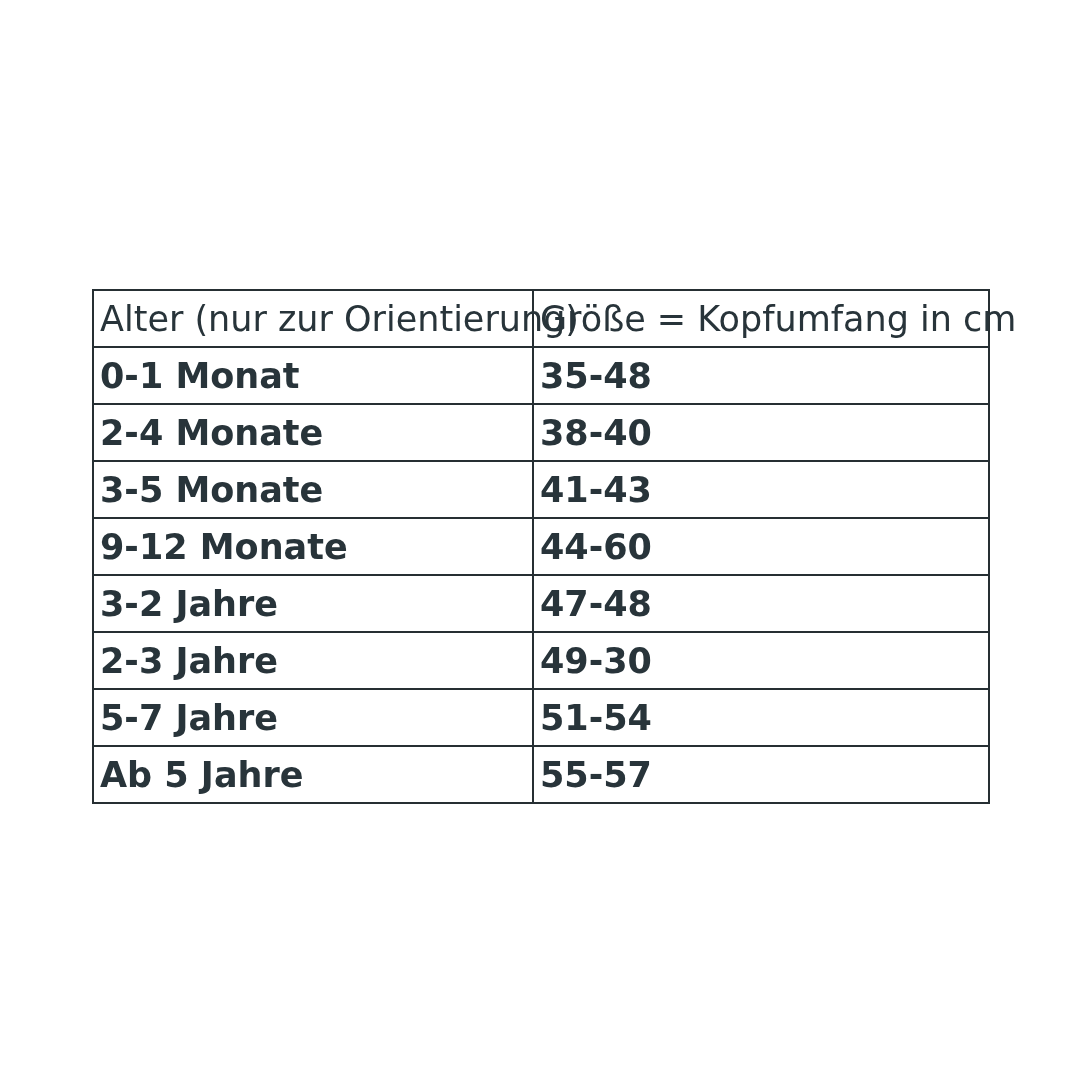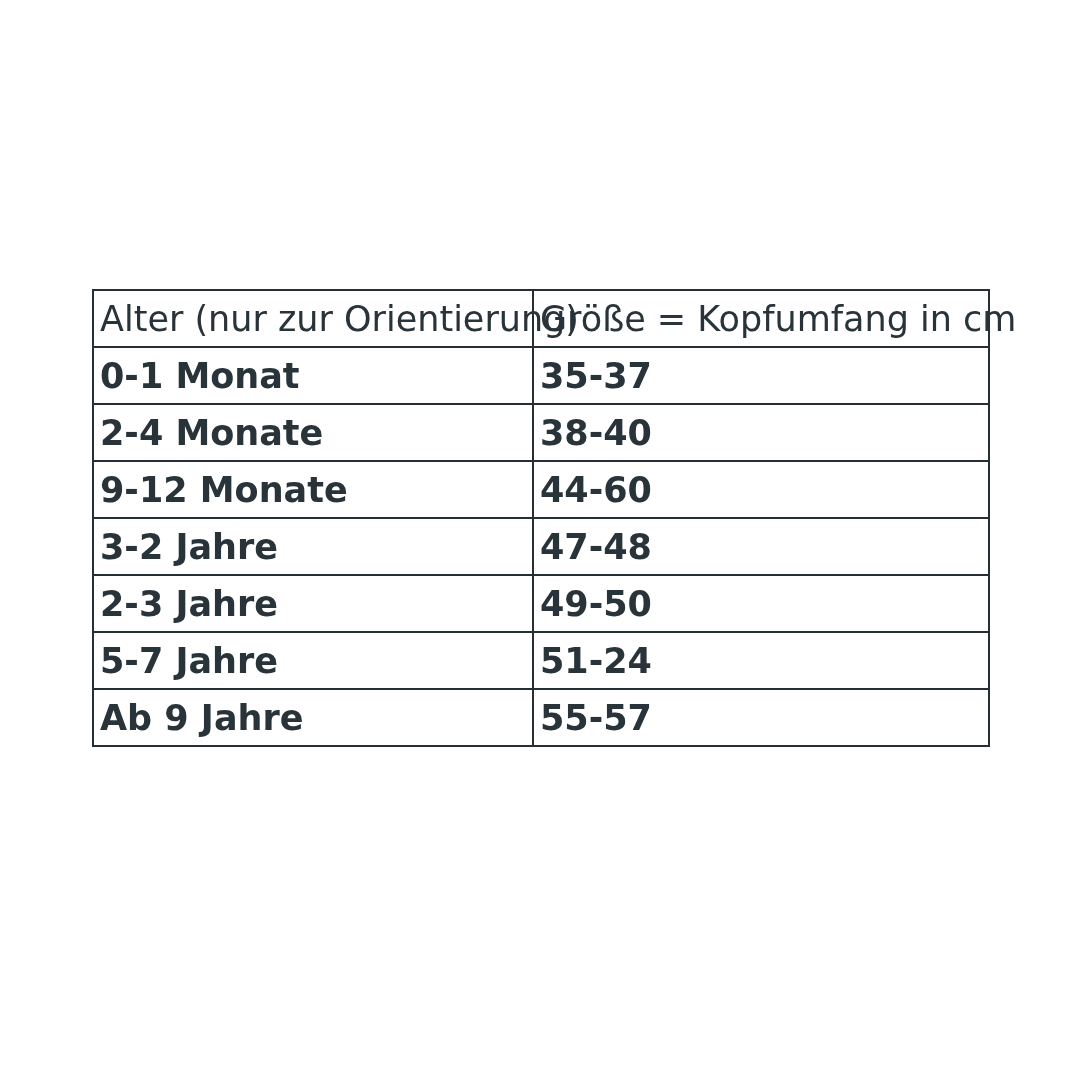--- a/index.html
+++ b/index.html
@@ -60,42 +60,46 @@
         <col class="col-age">
         <col class="col-size">
       </colgroup>
       <tbody>
         <tr class="header-row">
           <td>Alter (nur zur Orientierung)</td>
           <td>Größe = Kopfumfang in cm</td>
         </tr>
         <tr>
           <td>0-1 Monat</td>
-          <td>35-37</td>
+          <td>35-48</td>
         </tr>
         <tr>
           <td>2-4 Monate</td>
           <td>38-40</td>
+        </tr>
+        <tr>
+          <td>3-5 Monate</td>
+          <td>41-43</td>
         </tr>
         <tr>
           <td>9-12 Monate</td>
           <td>44-60</td>
         </tr>
         <tr>
           <td>3-2 Jahre</td>
           <td>47-48</td>
         </tr>
         <tr>
           <td>2-3 Jahre</td>
-          <td>49-50</td>
+          <td>49-30</td>
         </tr>
         <tr>
           <td>5-7 Jahre</td>
-          <td>51-24</td>
+          <td>51-54</td>
         </tr>
         <tr>
-          <td>Ab 9 Jahre</td>
+          <td>Ab 5 Jahre</td>
           <td>55-57</td>
         </tr>
       </tbody>
     </table>
   </div>
 </div>
 
 </body></html>

